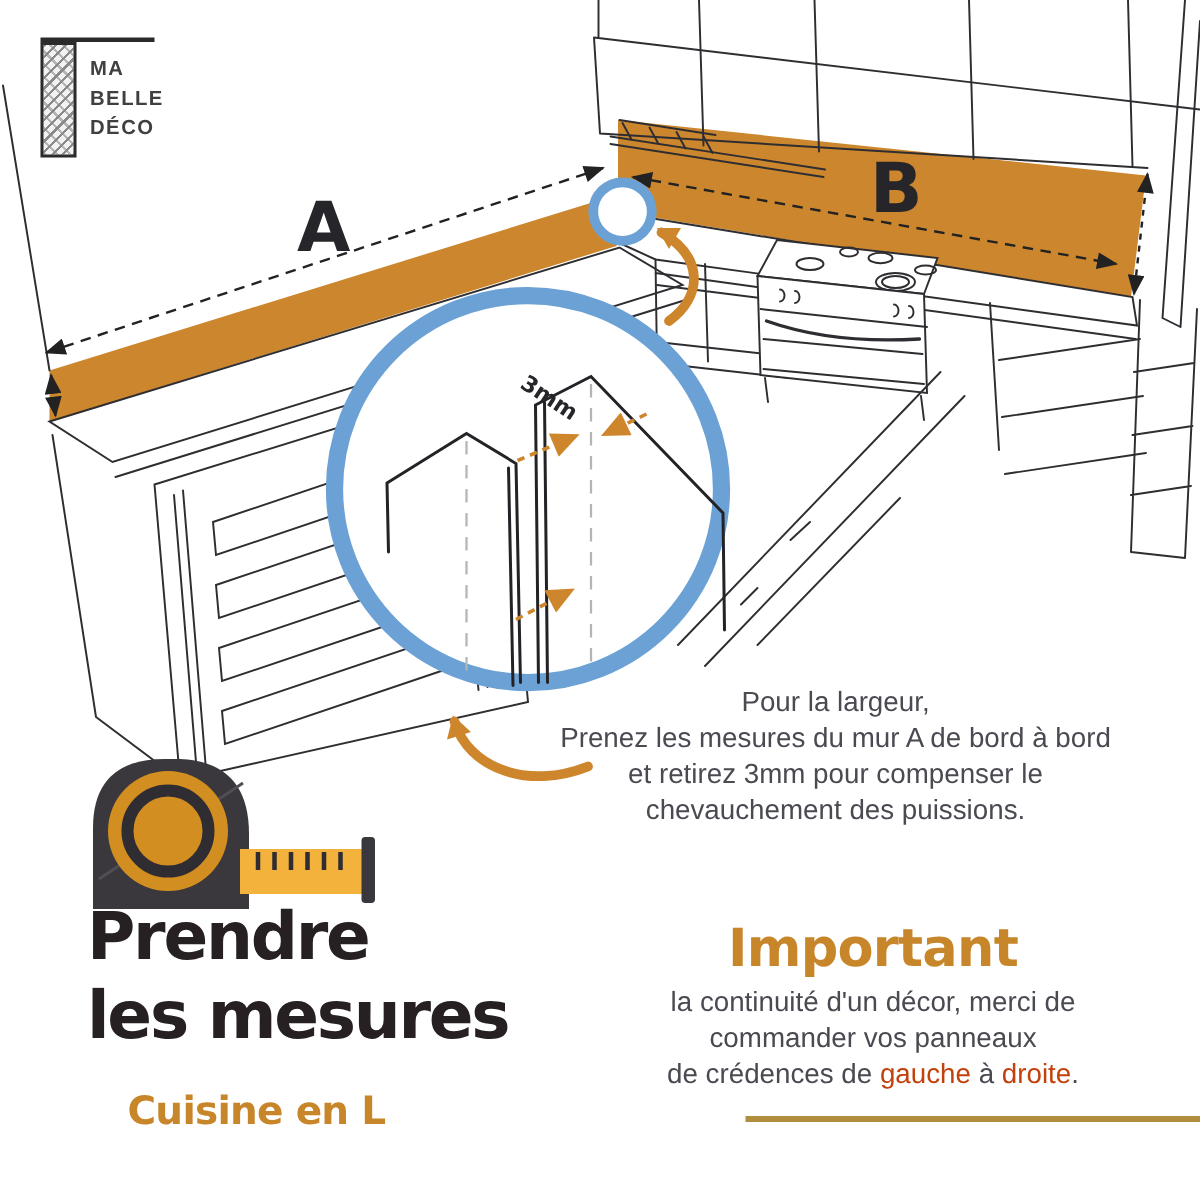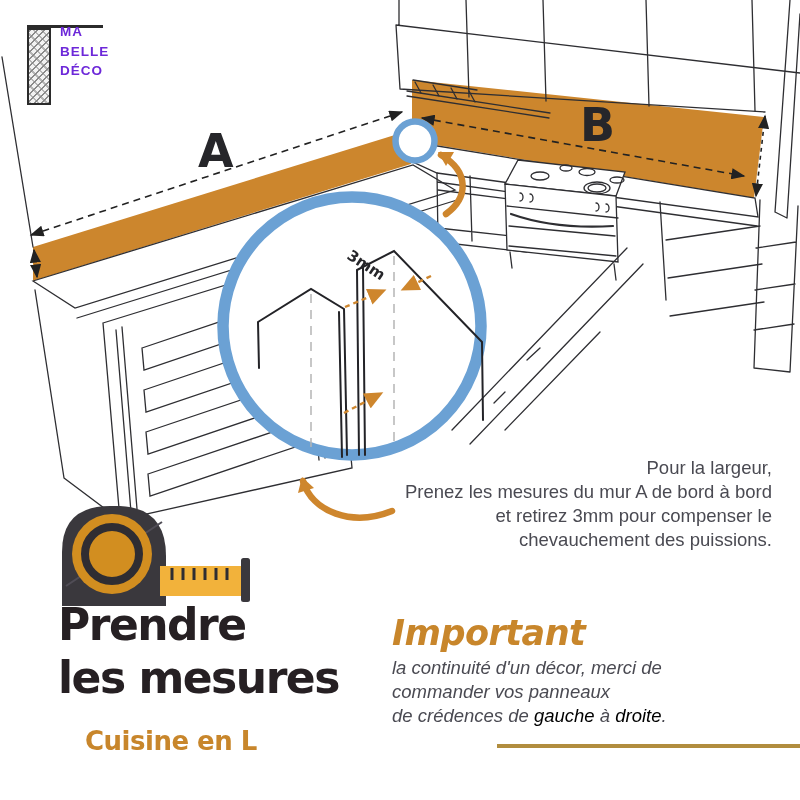--- a/index.html
+++ b/index.html
@@ -6,47 +6,47 @@
   body{width:800px;height:800px;position:relative;background:#ffffff;overflow:hidden;
        font-family:"Liberation Sans",sans-serif;}
   .abs{position:absolute;}
 
   
   #logo-bar{left:27px;top:28px;width:24px;height:77px;border:2px solid #2b2b2b;box-sizing:border-box;
     background:
       repeating-linear-gradient(135deg,#8a8a8a 0 1.5px,rgba(255,255,255,0) 1.5px 5px),
       repeating-linear-gradient(45deg,#b5b5b5 0 1.5px,rgba(255,255,255,0) 1.5px 6px),#f2f2f2;}
   #logo-topline{left:27px;top:25px;width:76px;height:3px;background:#2b2b2b;}
-  #logo-text{left:60px;top:22px;font-size:13.5px;font-weight:bold;color:#6d28d9;
+  #logo-text{left:60px;top:36px;font-size:13.5px;font-weight:bold;color:#404040;
     letter-spacing:1px;line-height:19.5px;}
 
   
   #scene{left:0;top:0;}
 
   
-  #measure-note{right:28px;top:456px;width:430px;text-align:right;
+  #measure-note{right:28px;top:456px;width:430px;text-align:center;
     font-size:18.5px;line-height:24px;color:#4a4a52;}
 
   
   #tape-icon{left:56px;top:500px;}
 
   
   #title{left:58px;top:598px;color:#262023;font-weight:bold;
     font-family:"DejaVu Sans","Liberation Sans",sans-serif;
     font-size:44px;line-height:53px;letter-spacing:-1.5px;}
   #subtitle{left:61px;top:726px;color:#c8862b;font-weight:bold;
     font-family:"DejaVu Sans","Liberation Sans",sans-serif;
     font-size:26px;letter-spacing:-0.5px;margin-left:24px;}
 
   
-  #important{right:28px;top:614px;width:380px;text-align:left;font-style:italic;}
+  #important{right:28px;top:614px;width:380px;text-align:center;}
   #important-heading{color:#c8862b;font-weight:bold;font-size:35px;line-height:38px;
     font-family:"DejaVu Sans","Liberation Sans",sans-serif;letter-spacing:-0.5px;margin-bottom:4px;}
   #important-body{font-size:18.5px;line-height:24px;color:#4a4a52;}
-  .hl{color:#000000;}
+  .hl{color:#c2410c;}
   #gold-rule{left:497px;top:744px;width:303px;height:3.5px;background:#b18d3e;}
 </style>
 </head>
 <body>
 
 <svg id="scene" class="abs" width="800" height="545" viewBox="0 0 800 545">
   <defs>
     <marker id="mb" viewBox="0 0 10 8" refX="9" refY="4" markerWidth="9" markerHeight="7" orient="auto-start-reverse">
         <path d="M0,0 L10,4 L0,8 Z" fill="#222"></path>
       </marker>

